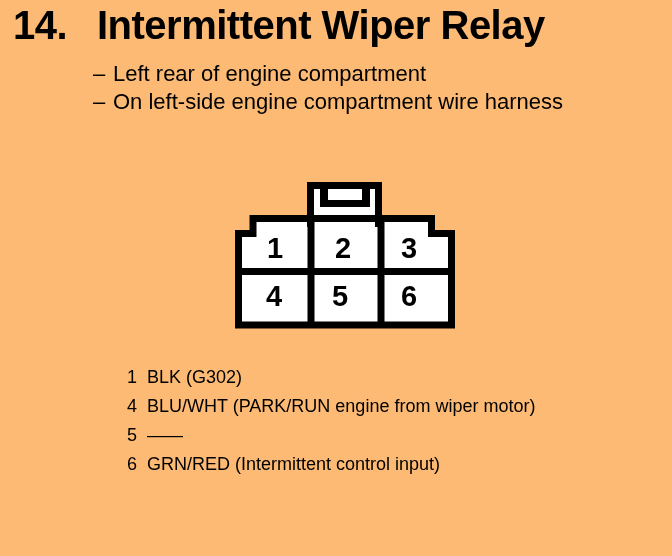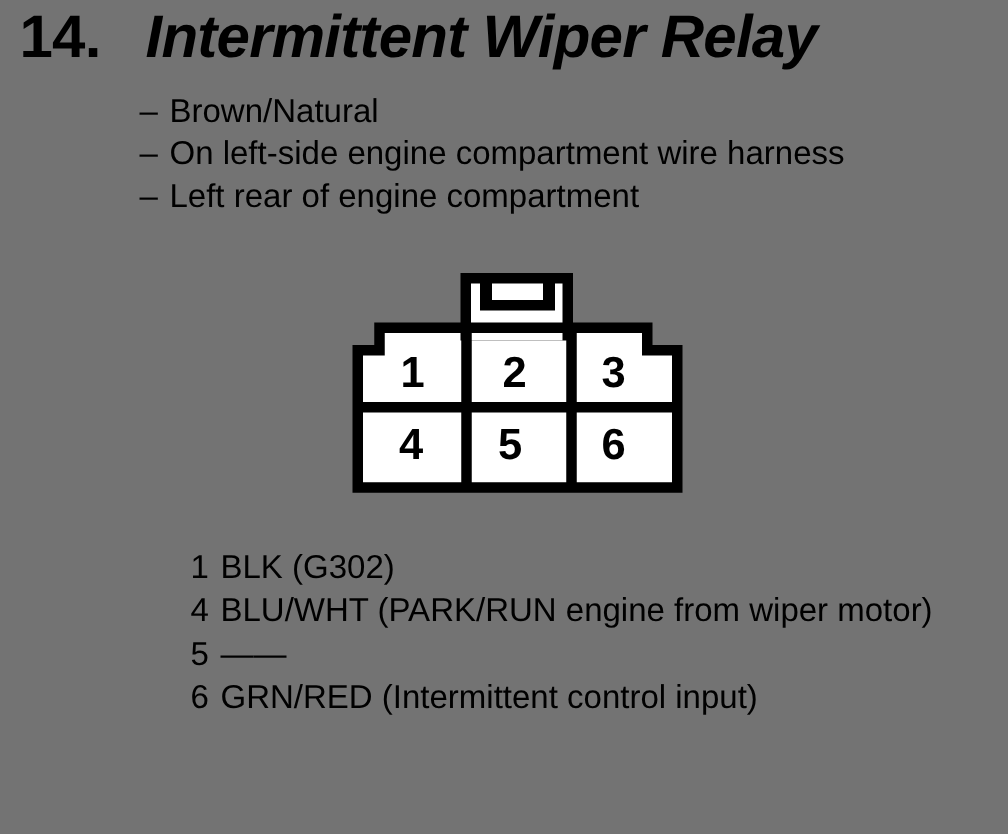--- a/index.html
+++ b/index.html
@@ -4,21 +4,21 @@
 <style>
   html, body {
     margin: 0;
     padding: 0;
     background: #ffffff;
   }
   .page {
     position: relative;
     width: 672px;
     height: 556px;
-    background: #737373;
+    background: #fdba74;
     color: #000000;
     font-family: "Liberation Sans", "DejaVu Sans", sans-serif;
     overflow: hidden;
   }
   .hdr-num {
     position: absolute;
     left: 13px;
     top: 5px;
     font-size: 40px;
     font-weight: bold;
@@ -28,21 +28,20 @@
   }
   .hdr-title {
     position: absolute;
     left: 97px;
     top: 5px;
     font-size: 40px;
     font-weight: bold;
     line-height: 40px;
     letter-spacing: -0.5px;
     white-space: nowrap;
-    font-style: italic;
   }
   .details {
     position: absolute;
     left: 93px;
     top: 60px;
     font-size: 22px;
     line-height: 28.3px;
   }
   .detail-line {
     white-space: nowrap;
@@ -59,21 +58,21 @@
   .connector-svg text {
     font-family: "Liberation Sans", "DejaVu Sans", sans-serif;
     font-size: 29px;
     font-weight: bold;
     fill: #000000;
   }
   .pinlist {
     position: absolute;
     left: 127px;
     top: 363px;
-    font-size: 22px;
+    font-size: 18px;
     line-height: 29px;
   }
   .pin-row {
     white-space: nowrap;
   }
   .pin-num {
     display: inline-block;
     width: 13px;
     margin-right: 7px;
   }
@@ -81,27 +80,24 @@
 </head>
 <body>
 
 <div class="page">
 
   <span class="hdr-num">14.</span>
   <span class="hdr-title">Intermittent Wiper Relay</span>
 
   <div class="details">
     <div class="detail-line">
-      <span class="dash">–</span><span>Brown/Natural</span>
+      <span class="dash">–</span><span>Left rear of engine compartment</span>
     </div>
     <div class="detail-line">
       <span class="dash">–</span><span>On left-side engine compartment wire harness</span>
-    </div>
-    <div class="detail-line">
-      <span class="dash">–</span><span>Left rear of engine compartment</span>
     </div>
   </div>
 
   <svg class="connector-svg" width="240" height="155" viewBox="0 0 240 155">
 
     <path d="M23,43.5 L201.5,43.5 L201.5,58.5 L221.5,58.5 L221.5,150 L8.5,150 L8.5,58.5 L23,58.5 Z" fill="#ffffff" stroke="none"></path>
 
     <rect x="77" y="7" width="75" height="45" fill="#000000"></rect>
     <rect x="84" y="14" width="61" height="38" fill="#ffffff"></rect>
     <rect x="90" y="10" width="50" height="22" fill="#000000"></rect>

